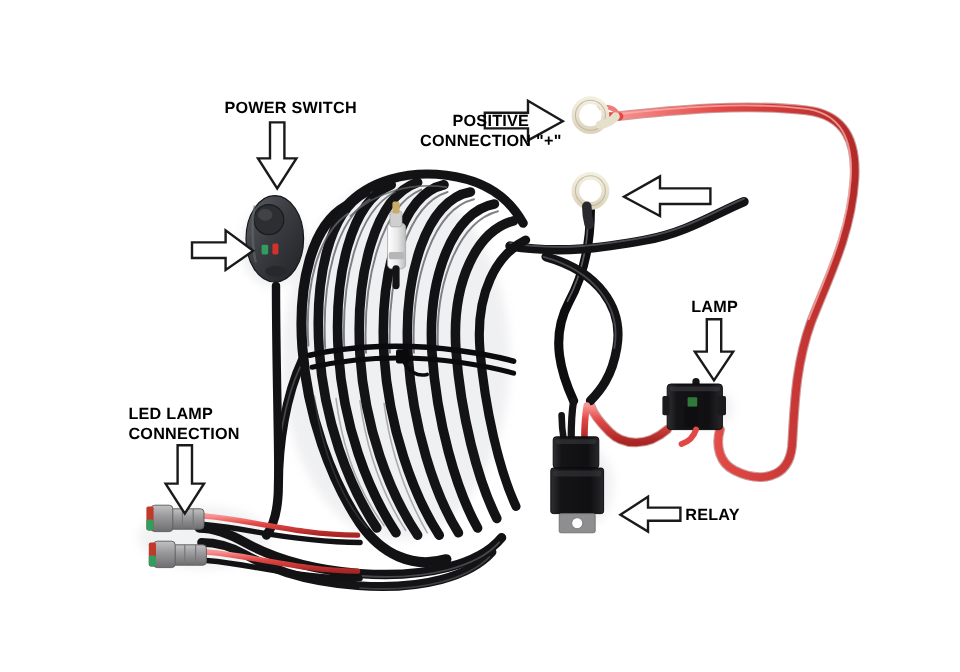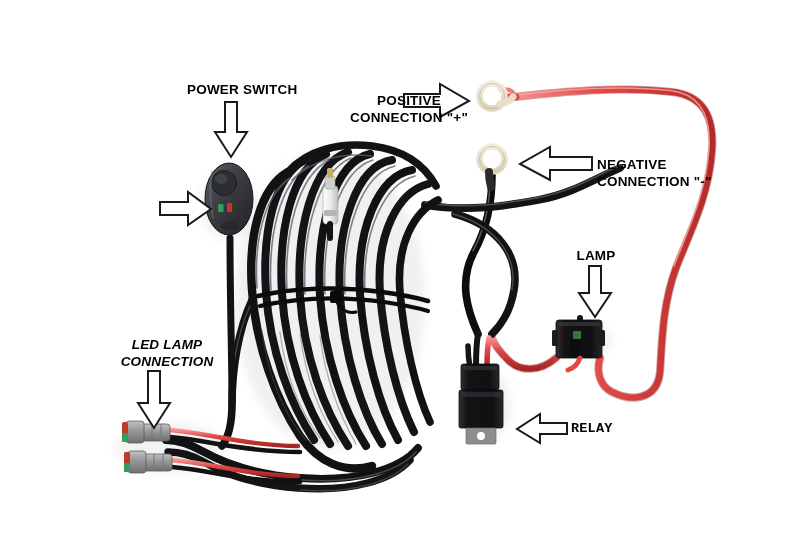--- a/index.html
+++ b/index.html
@@ -1,21 +1,21 @@
 <!DOCTYPE html>
 <html><head>
 <meta charset="utf-8">
 <style>
   html,body{margin:0;padding:0;background:#ffffff;}
   body{width:800px;height:560px;font-family:"Liberation Sans",sans-serif;}
   #stage{position:relative;width:800px;height:560px;background:#ffffff;overflow:hidden;}
   #photo{position:absolute;left:0;top:0;width:800px;height:560px;}
   .lbl{position:absolute;font-family:"Liberation Sans",sans-serif;font-weight:bold;
        color:#000000;font-size:13.5px;line-height:16.5px;letter-spacing:.2px;white-space:pre;}
-  .lbl.ctr{text-align:center;}
+  .lbl.ctr{}
   .lbl.lft{text-align:left;}
   .arrow{position:absolute;}
   .arrow svg{display:block;overflow:visible;}
 </style>
 </head>
 <body>
 
 <div id="stage">
 
   <svg id="photo" viewBox="0 0 800 560">
@@ -290,23 +290,21 @@
       <polygon points="12,0 24,0 24,32 34,32 18,57 2,32 12,32" fill="#ffffff" stroke="#1a1a1a" stroke-width="2" stroke-linejoin="miter"></polygon>
     </svg>
   </div>
 
   <div class="lbl ctr" style="left:187px;top:82px;width:100px;">POWER SWITCH</div>
 
 
   <div class="lbl lft" style="left:349px;top:93px;width:120px;text-align:center;">POSITIVE
 CONNECTION "+"</div>
 
-  <div class="lbl lft" style="left:597px;top:157px;width:130px;">NEGATIVE
-CONNECTION "-"</div>
 
   <div class="lbl ctr" style="left:576px;top:248px;width:40px;">LAMP</div>
 
-  <div class="lbl lft" style="left:571px;top:421px;width:70px;font-family:Liberation Mono, monospace;">RELAY</div>
-
-  <div class="lbl ctr" style="left:107px;top:337px;width:120px;font-style:italic;">LED LAMP
+  <div class="lbl lft" style="left:571px;top:421px;width:70px;">RELAY</div>
+
+  <div class="lbl ctr" style="left:107px;top:337px;width:120px;">LED LAMP
 CONNECTION</div>
 
 </div>
 
 </body></html>

